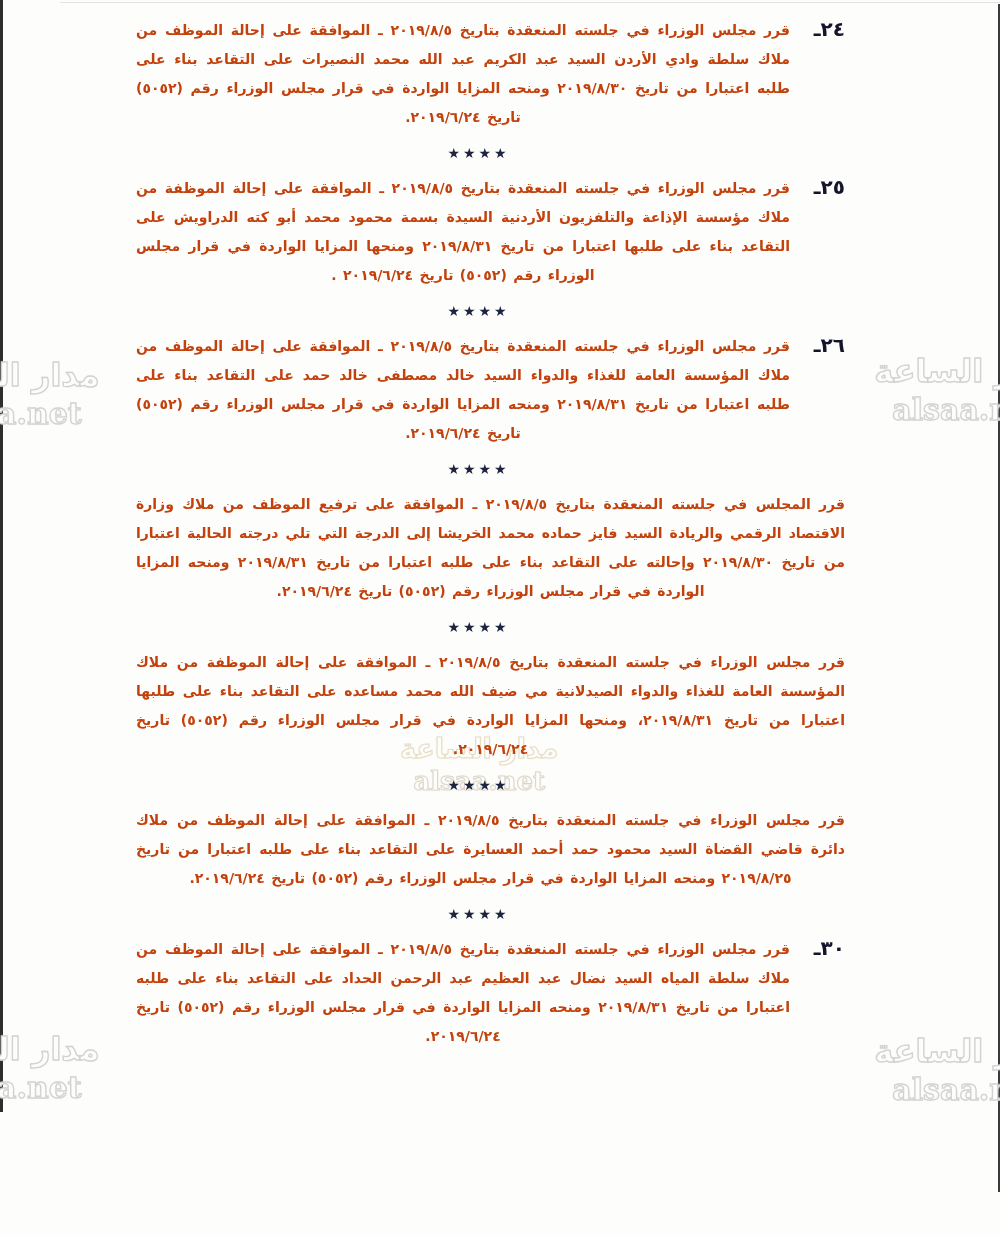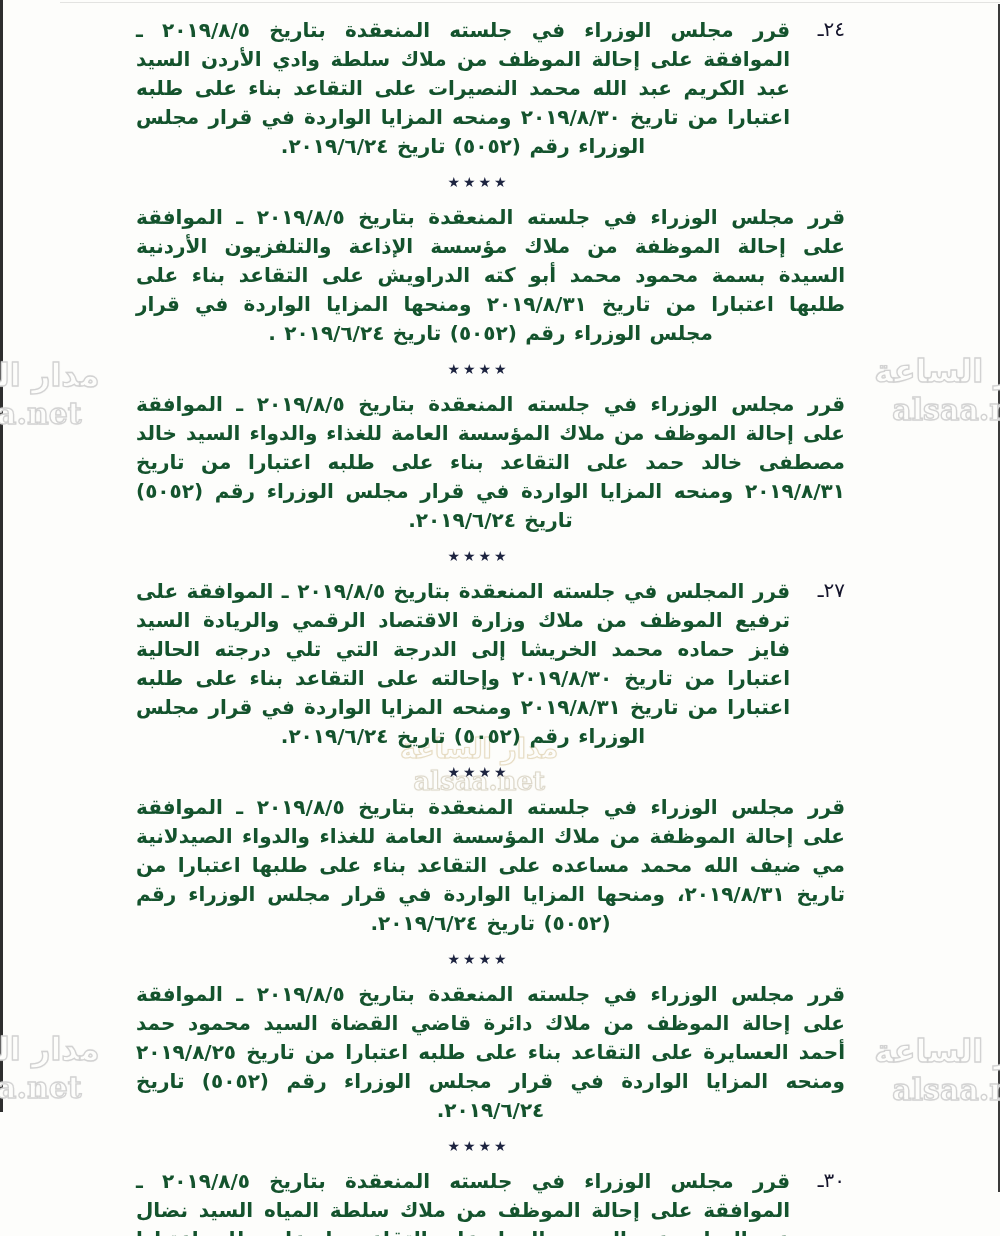--- a/index.html
+++ b/index.html
@@ -19,27 +19,27 @@
   .edge-top   { position: absolute; left: 60px; top: 2px; width: 940px; height: 1px; background: #e3e3e1; }
 
   
   .content {
     position: absolute; top: 16px; right: 155px; width: 733px;
     direction: rtl;
   }
   .item { display: flex; gap: 9px; margin-bottom: 10px; }
   .num {
     flex: 0 0 46px; width: 46px;
-    font-weight: normal; font-size: 20px; color: #14142b;
+    font-weight: bold; font-size: 20px; color: #14142b;
     white-space: nowrap; padding-top: 1px;
   }
   .txt {
     flex: 1;
-    font-weight: bold; font-size: 20px; line-height: 29px;
-    color: #14532d;
+    font-weight: bold; font-size: 14px; line-height: 29px;
+    color: #c2410c;
     text-align: justify;
     text-align-last: center;
     -moz-text-align-last: center;
     word-spacing: 1.5px;
     margin-left: 24px;
   }
   .sep {
     height: 22px; line-height: 22px; margin: 0 0 10px 0;
     text-align: center;
     font-size: 14px; letter-spacing: 3px;
@@ -112,31 +112,32 @@
 
   <div class="content">
 
     <div class="item">
       <div class="num">٢٤ـ</div>
       <div class="txt">قرر مجلس الوزراء في جلسته المنعقدة بتاريخ ٢٠١٩/٨/٥ ـ الموافقة على إحالة الموظف من ملاك سلطة وادي الأردن السيد عبد الكريم عبد الله محمد النصيرات على التقاعد بناء على طلبه اعتبارا من تاريخ ٢٠١٩/٨/٣٠ ومنحه المزايا الواردة في قرار مجلس الوزراء رقم (٥٠٥٢) تاريخ ٢٠١٩/٦/٢٤.</div>
     </div>
     <div class="sep">★★★★</div>
 
     <div class="item">
+      <div class="num">٢٥ـ</div>
       <div class="txt">قرر مجلس الوزراء في جلسته المنعقدة بتاريخ ٢٠١٩/٨/٥ ـ الموافقة على إحالة الموظفة من ملاك مؤسسة الإذاعة والتلفزيون الأردنية السيدة بسمة محمود محمد أبو كته الدراويش على التقاعد بناء على طلبها اعتبارا من تاريخ ٢٠١٩/٨/٣١ ومنحها المزايا الواردة في قرار مجلس الوزراء رقم (٥٠٥٢) تاريخ ٢٠١٩/٦/٢٤ .</div>
     </div>
     <div class="sep">★★★★</div>
 
     <div class="item">
+      <div class="num">٢٦ـ</div>
       <div class="txt">قرر مجلس الوزراء في جلسته المنعقدة بتاريخ ٢٠١٩/٨/٥ ـ الموافقة على إحالة الموظف من ملاك المؤسسة العامة للغذاء والدواء السيد خالد مصطفى خالد حمد على التقاعد بناء على طلبه اعتبارا من تاريخ ٢٠١٩/٨/٣١ ومنحه المزايا الواردة في قرار مجلس الوزراء رقم (٥٠٥٢) تاريخ ٢٠١٩/٦/٢٤.</div>
     </div>
     <div class="sep">★★★★</div>
 
     <div class="item">
-      <div class="num">٢٧ـ</div>
       <div class="txt">قرر المجلس في جلسته المنعقدة بتاريخ ٢٠١٩/٨/٥ ـ الموافقة على ترفيع الموظف من ملاك وزارة الاقتصاد الرقمي والريادة السيد فايز حماده محمد الخريشا إلى الدرجة التي تلي درجته الحالية اعتبارا من تاريخ ٢٠١٩/٨/٣٠ وإحالته على التقاعد بناء على طلبه اعتبارا من تاريخ ٢٠١٩/٨/٣١ ومنحه المزايا الواردة في قرار مجلس الوزراء رقم (٥٠٥٢) تاريخ ٢٠١٩/٦/٢٤.</div>
     </div>
     <div class="sep">★★★★</div>
 
     <div class="item">
       <div class="txt">قرر مجلس الوزراء في جلسته المنعقدة بتاريخ ٢٠١٩/٨/٥ ـ الموافقة على إحالة الموظفة من ملاك المؤسسة العامة للغذاء والدواء الصيدلانية مي ضيف الله محمد مساعده على التقاعد بناء على طلبها اعتبارا من تاريخ ٢٠١٩/٨/٣١، ومنحها المزايا الواردة في قرار مجلس الوزراء رقم (٥٠٥٢) تاريخ ٢٠١٩/٦/٢٤.</div>
     </div>
     <div class="sep">★★★★</div>
 
     <div class="item">

